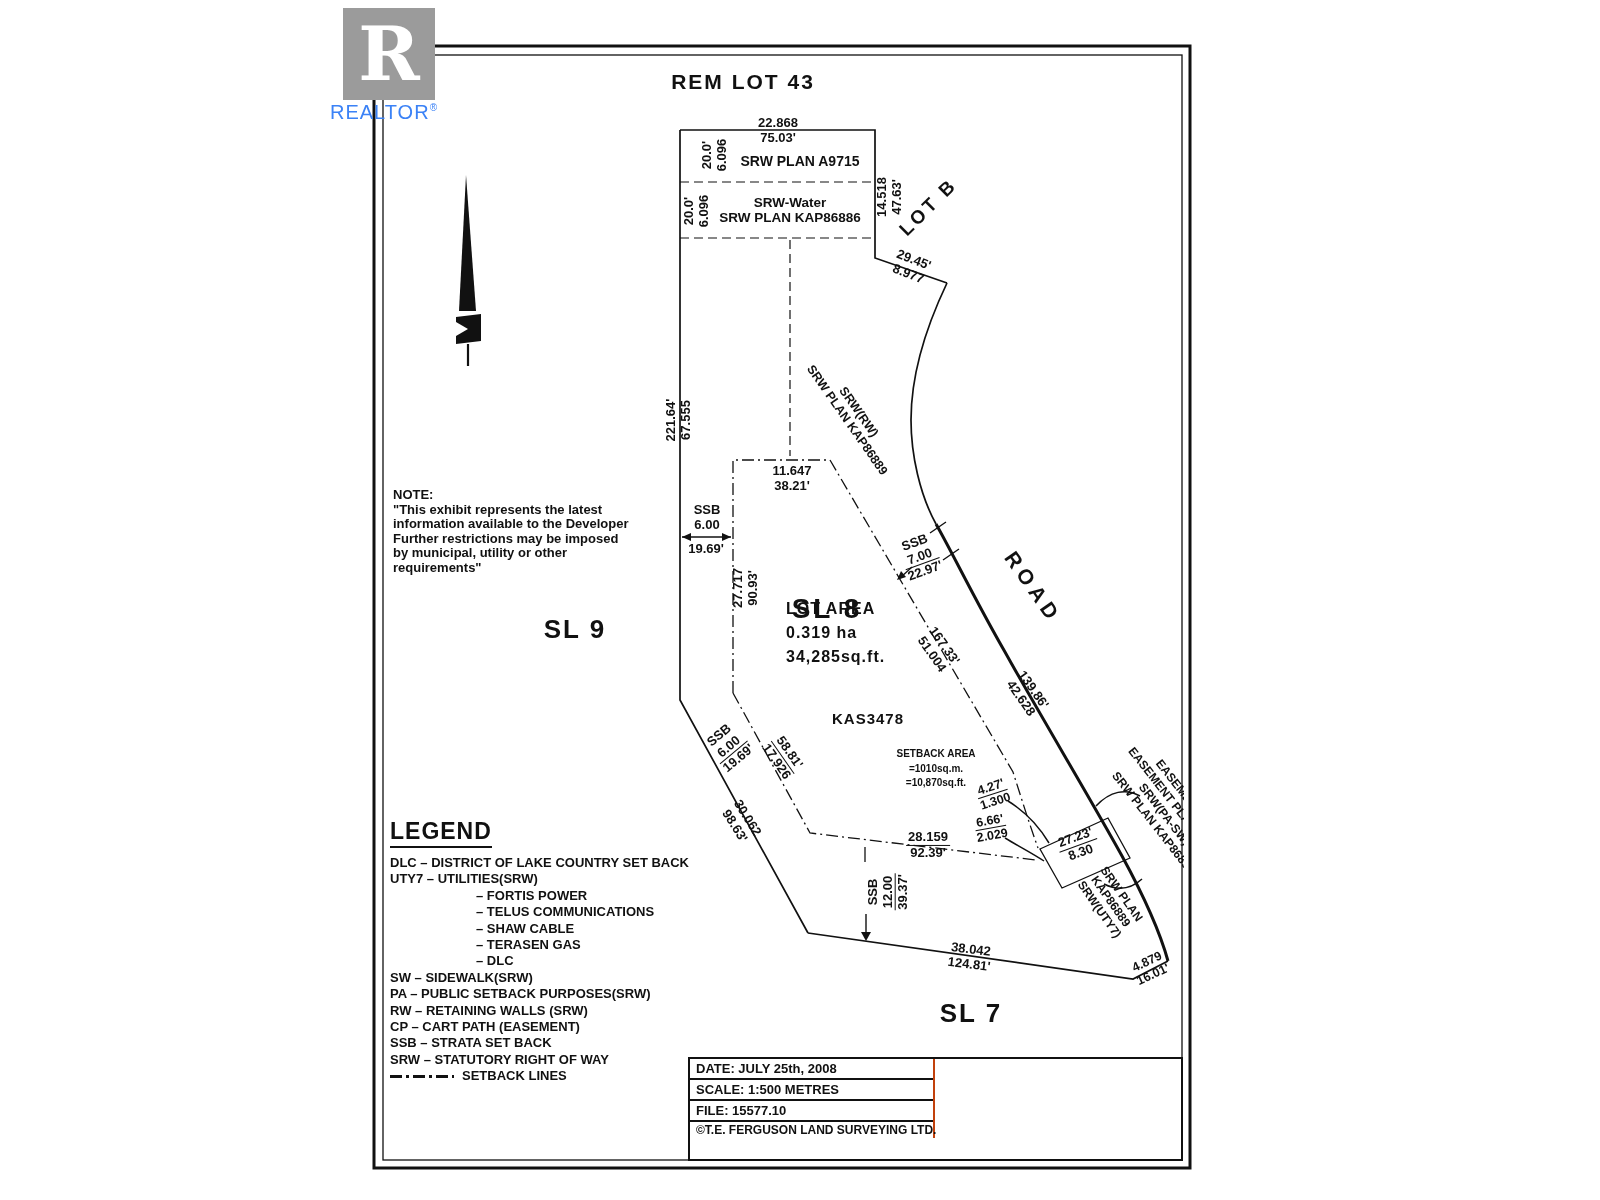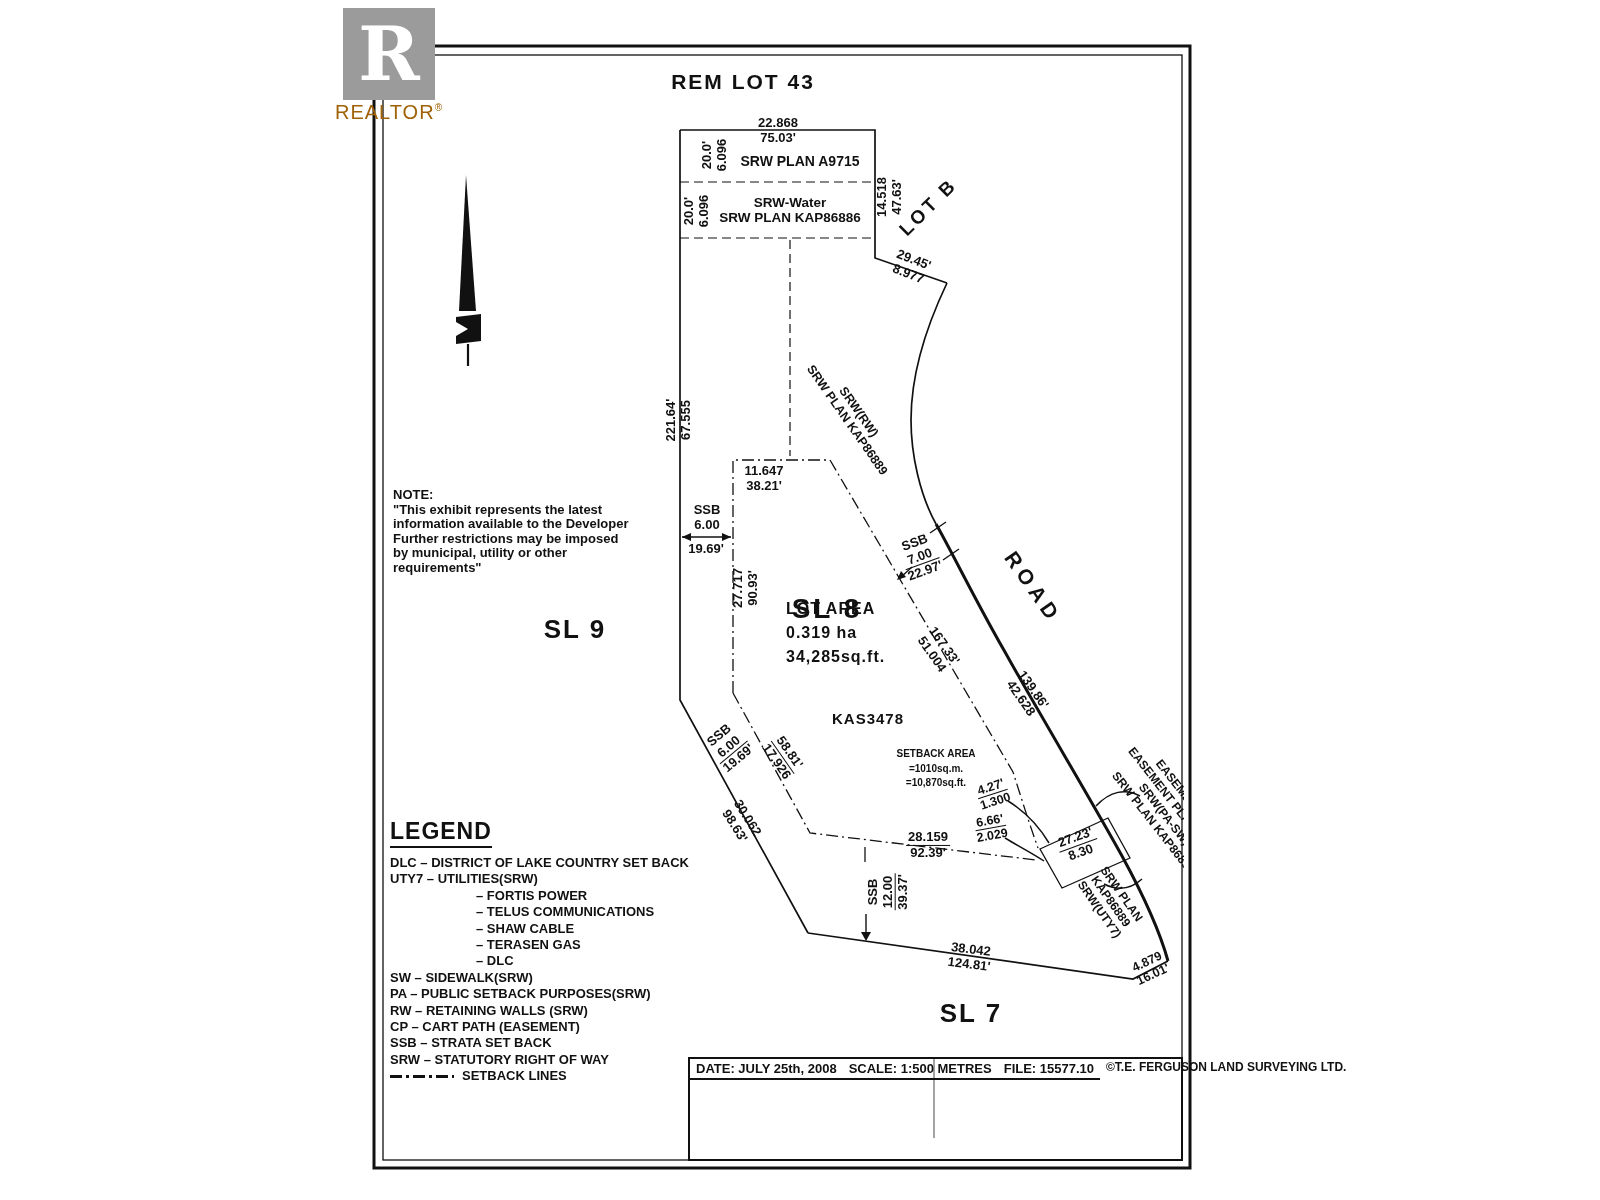--- a/index.html
+++ b/index.html
@@ -9,40 +9,40 @@
   .lbl{position:absolute;font-weight:bold;font-size:13px;line-height:1.12;text-align:center;
        white-space:nowrap;color:#111;}
   .lbl span{display:block;}
   .lbl span.u{border-bottom:1.5px solid #111;padding:0 2px;}
   .xl{font-size:28px;letter-spacing:3px;}
   .lg{font-size:26px;letter-spacing:2px;}
   
   #logo-box{position:absolute;left:343px;top:8px;width:92px;height:92px;background:#9b9b9b;
             display:flex;align-items:center;justify-content:center;}
   #logo-box .r{font-family:"DejaVu Serif",serif;font-weight:bold;font-size:74px;color:#fff;line-height:1;}
-  #logo-text{position:absolute;left:330px;top:101px;width:118px;text-align:center;color:#a16207;
+  #logo-text{position:absolute;left:330px;top:101px;width:118px;text-align:left;color:#3b82f6;
              font-size:20px;font-weight:normal;letter-spacing:1px;}
   #logo-text sup{font-size:10px;}
   
   #note{position:absolute;left:393px;top:488px;width:270px;font-size:13px;font-weight:bold;line-height:14.6px;}
   
   #legend{position:absolute;left:390px;top:818px;width:330px;}
   #legend .head{font-size:23px;font-weight:bold;border-bottom:2.5px solid #111;display:inline-block;
                 padding-bottom:1px;margin-bottom:7px;letter-spacing:1px;}
   #legend .row{font-size:13px;font-weight:bold;line-height:16.4px;white-space:nowrap;}
   #legend .row.ind{padding-left:86px;}
   #legend .dashline{display:inline-block;width:64px;height:3px;margin-right:8px;vertical-align:middle;
      background:repeating-linear-gradient(90deg,#111 0 12px,transparent 12px 16px,#111 16px 19px,transparent 19px 23px);}
   
   #tblock{position:absolute;left:688px;top:1057px;width:495px;height:104px;border:2px solid #111;
           box-sizing:border-box;background:#fff;}
   #tblock .trow{font-size:13px;font-weight:bold;padding:2px 6px;box-sizing:border-box;white-space:nowrap;}
   #tb-client{height:21px;border-bottom:2px solid #111;}
   #tb-body{display:flex;height:79px;}
-  #tb-left{width:245px;border-right:2px solid #a3a3a3;box-sizing:border-box;display:flex;}
+  #tb-left{width:245px;border-right:2px solid #c2410c;box-sizing:border-box;display:flex;flex-direction:column;}
   #tb-left .trow{border-bottom:2px solid #111;height:21px;}
   #tb-left .trow:last-child{border-bottom:none;font-size:12px;height:16px;flex:1;padding-top:1px;text-align:right;}
   #tb-right{flex:1;padding:1px 6px;box-sizing:border-box;}
   #tb-right .cname{font-size:15.5px;font-weight:bold;line-height:19px;white-space:nowrap;}
   #tb-right .cline{font-size:11.3px;font-weight:bold;line-height:13.2px;white-space:nowrap;}
   
   #sheet-clip{position:absolute;left:374px;top:52px;width:810px;height:1108px;overflow:hidden;}
 </style>
 </head>
 <body>
@@ -179,21 +179,21 @@
       <span>EASEMENT PLAN KAP86</span>
       <span>SRW(PA-SW)</span>
       <span>SRW PLAN KAP86890</span>
       </div>
   </div>
 
   <div class="lbl" style="left:911px;top:267px;transform:translate(-50%,-50%) rotate(21deg);">
     <span>29.45'</span>
       <span>8.977</span>
     </div>
-  <div class="lbl" style="left:764px;top:479px;transform:translate(-50%,-50%);">
+  <div class="lbl" style="left:792px;top:479px;transform:translate(-50%,-50%);">
     <span>11.647</span>
       <span>38.21'</span>
     </div>
   <div class="lbl" style="left:679px;top:420px;transform:translate(-50%,-50%) rotate(-90deg);">
     <span>221.64'</span>
       <span>67.555</span>
     </div>
   <div class="lbl" style="left:746px;top:588px;transform:translate(-50%,-50%) rotate(-90deg);">
     <span>27.717</span>
       <span>90.93'</span>

